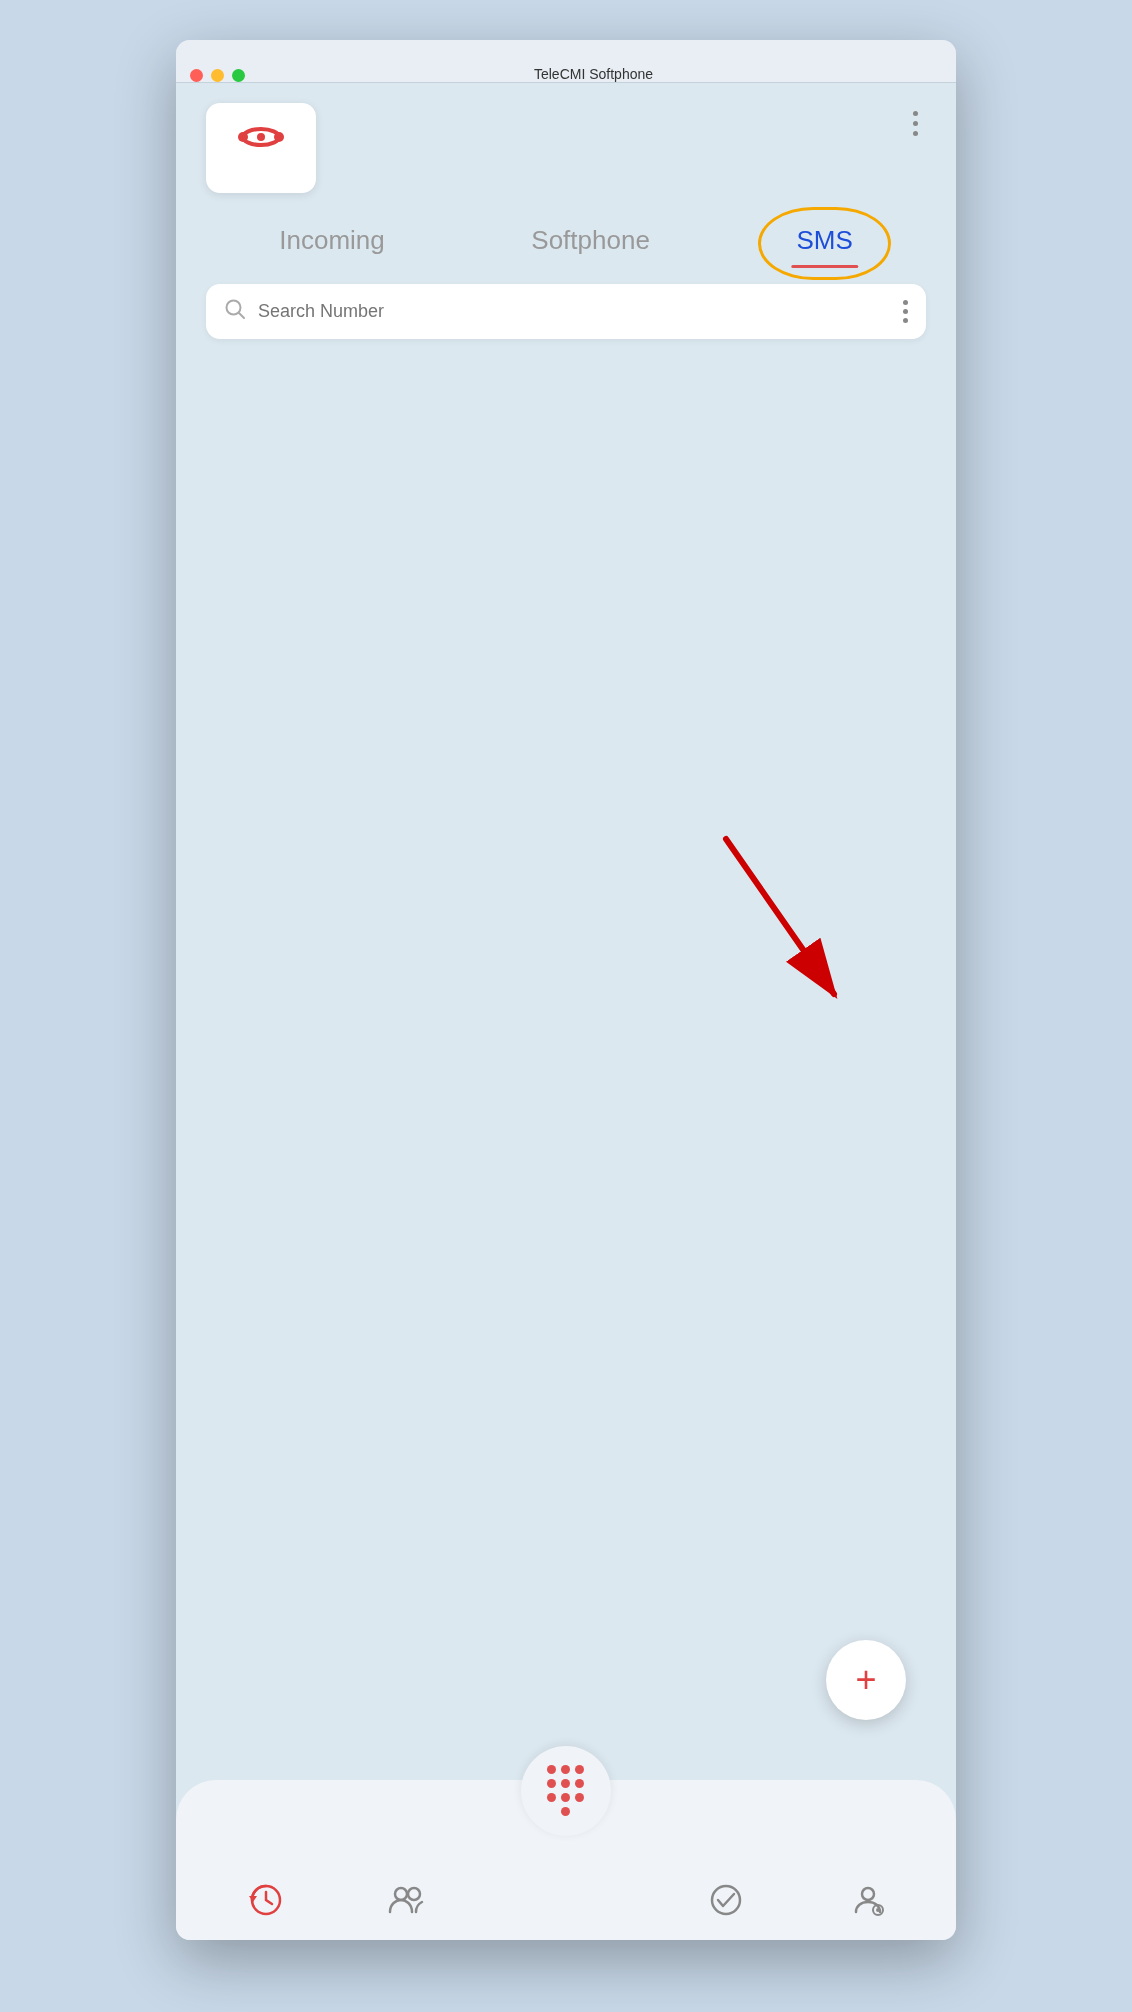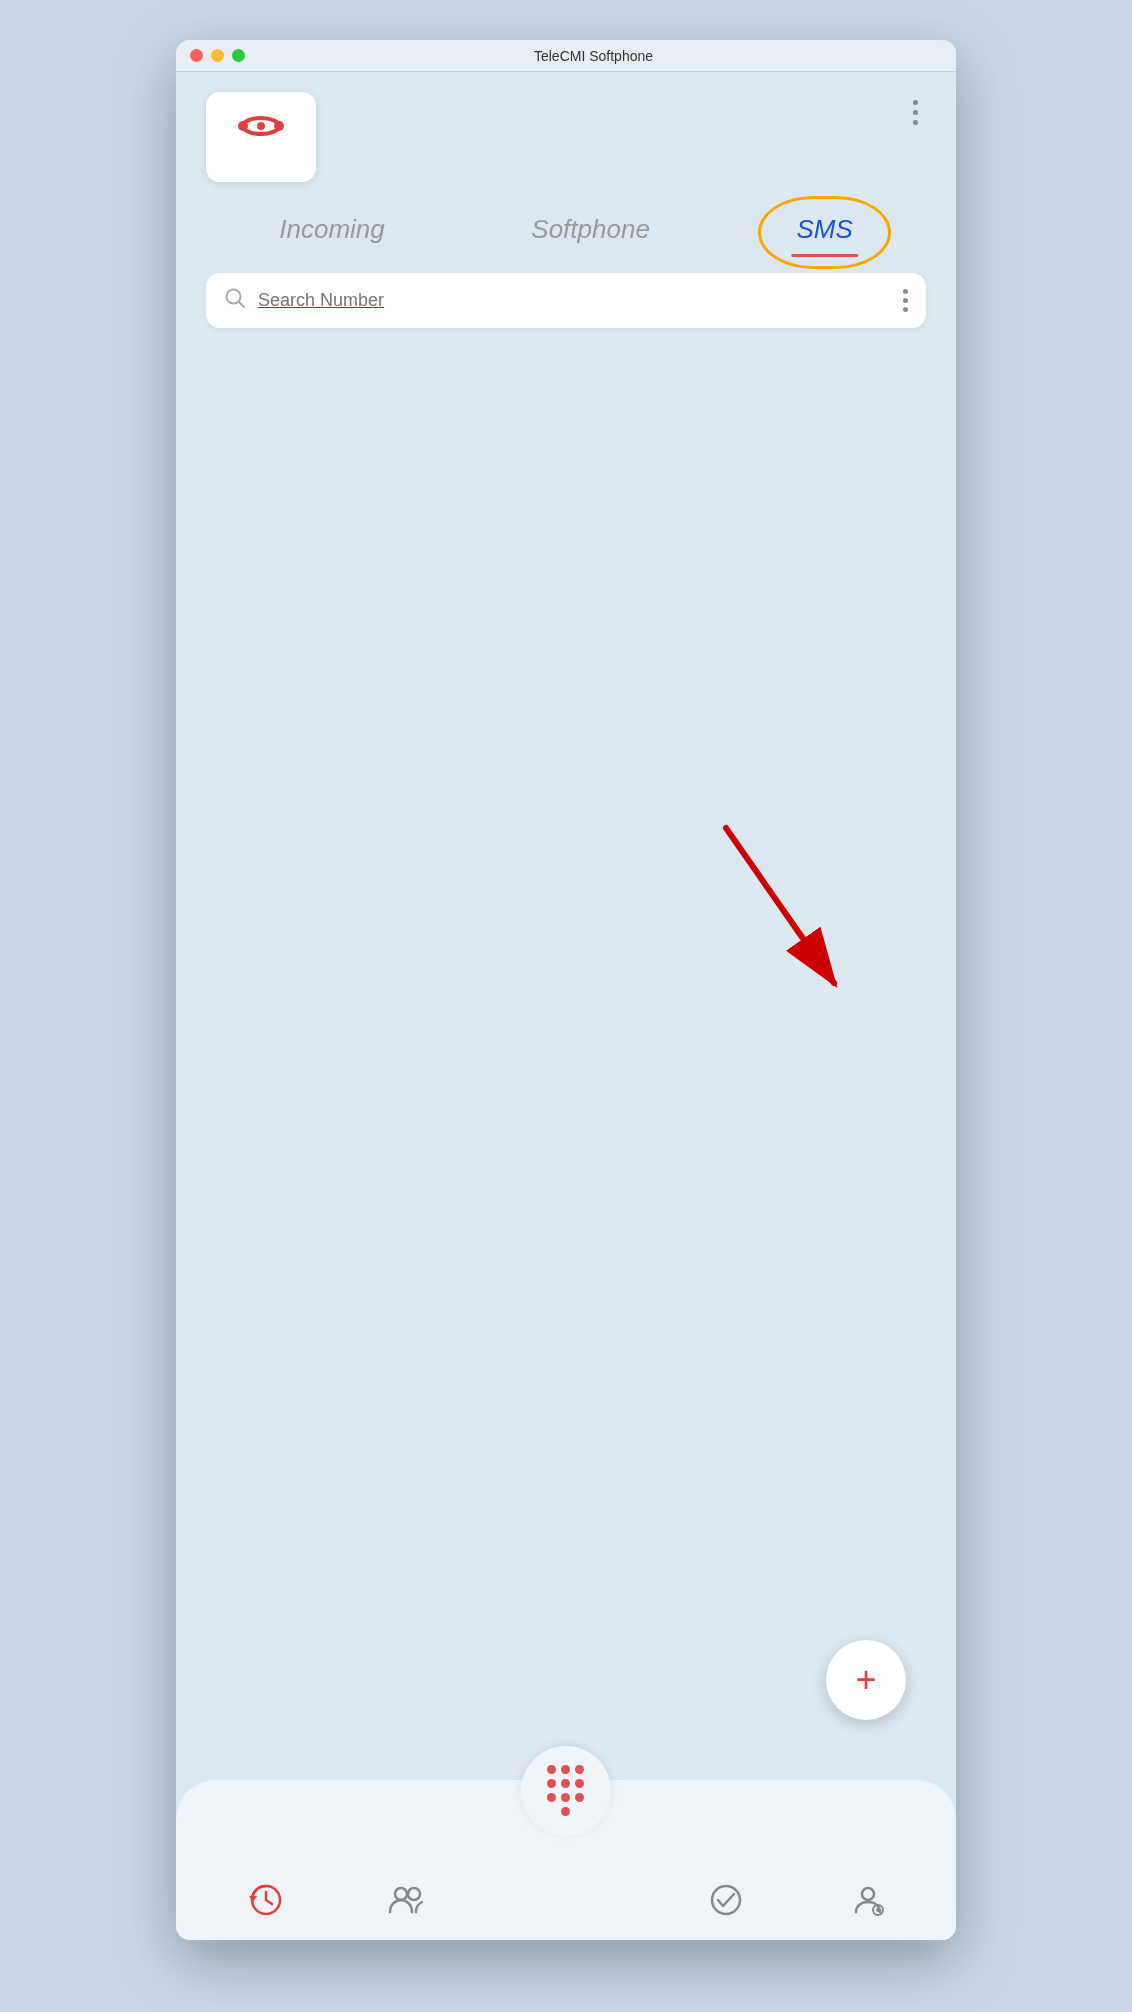--- a/index.html
+++ b/index.html
@@ -22,24 +22,24 @@
       border-radius: 14px;
       overflow: hidden;
       box-shadow: 0 20px 60px rgba(0,0,0,0.3);
       display: flex;
       flex-direction: column;
       position: relative;
     }
 
     
     .titlebar {
-      height: 32px;
+      height: 43px;
       background: #e8eef3;
       display: flex;
-      align-items: center;
+      align-items: flex-end;
       padding: 0 14px;
       border-bottom: 1px solid #c5d2dc;
       flex-shrink: 0;
     }
 
     .window-controls {
       display: flex;
       gap: 8px;
       align-items: center;
     }
@@ -110,21 +110,20 @@
       background: #888;
       border-radius: 50%;
     }
 
     
     .tabs-row {
       display: flex;
       justify-content: space-around;
       margin-bottom: 20px;
       position: relative;
-      font-style: italic;
     }
 
     .tab {
       font-size: 26px;
       color: #999;
       cursor: pointer;
       padding: 8px 20px;
       position: relative;
       font-weight: 400;
     }
@@ -178,21 +177,20 @@
       font-size: 20px;
     }
 
     .search-input {
       flex: 1;
       border: none;
       outline: none;
       font-size: 18px;
       color: #b91c1c;
       background: transparent;
-      text-decoration: underline;
     }
 
     .search-more-dots {
       display: flex;
       flex-direction: column;
       gap: 4px;
       cursor: pointer;
     }
 
     

